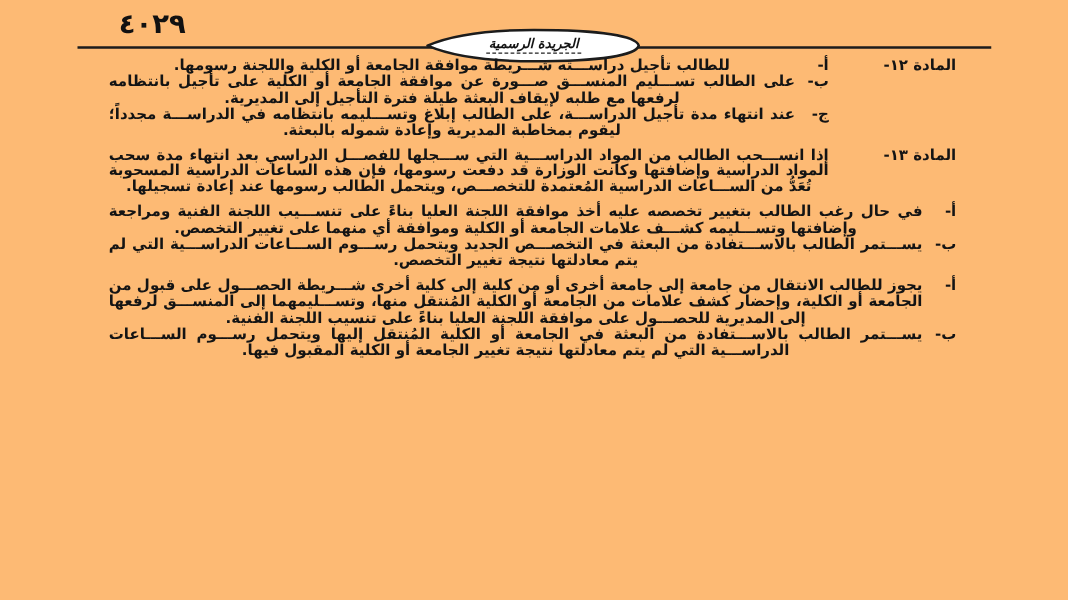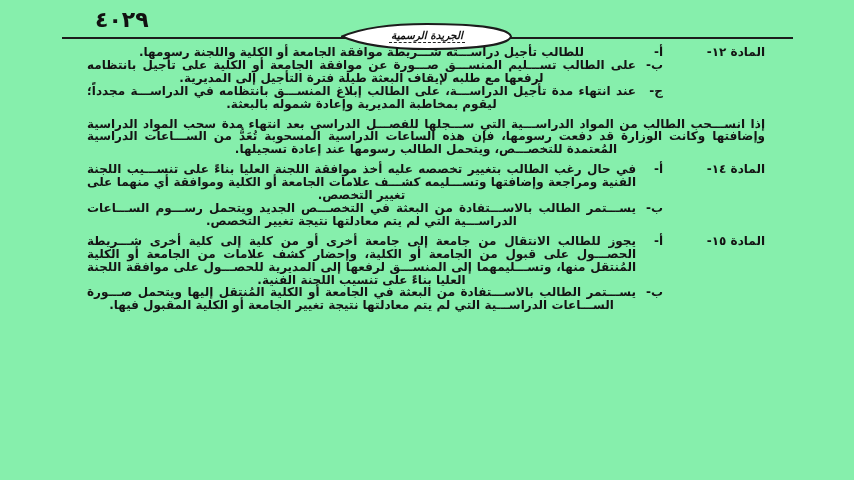--- a/index.html
+++ b/index.html
@@ -1,20 +1,20 @@
 <!DOCTYPE html>
 <html lang="ar" dir="rtl"><head>
 <meta charset="utf-8">
 <style>
   html,body{margin:0;padding:0;background:#e8e8e8;}
   .page{
     position:relative;
     width:854px;height:480px;
     margin:0 auto;
-    background:#86efac;
+    background:#fdba74;
     font-family:"DejaVu Sans",sans-serif;
     color:#141414;
     direction:rtl;
     overflow:hidden;
   }
   
   .page-number{
     position:absolute;top:7px;left:95px;
     direction:ltr;
     font-size:22px;font-weight:700;
@@ -89,56 +89,55 @@
         <div class="clause">
           <span class="clause-marker">أ-</span>
           <p class="clause-text">للطالب تأجيل دراســـته شـــريطة موافقة الجامعة أو الكلية واللجنة رسومها.</p>
         </div>
         <div class="clause">
           <span class="clause-marker">ب-</span>
           <p class="clause-text">على الطالب تســـليم المنســـق صـــورة عن موافقة الجامعة أو الكلية على تأجيل بانتظامه لرفعها مع طلبه لإيقاف البعثة طيلة فترة التأجيل إلى المديرية.</p>
         </div>
         <div class="clause">
           <span class="clause-marker">ج-</span>
-          <p class="clause-text">عند انتهاء مدة تأجيل الدراســـة، على الطالب إبلاغ المنســـق بانتظامه في الدراســـة مجدداً؛ ليقوم بمخاطبة المديرية وإعادة شموله بالبعثة.</p>
+          <p class="clause-text">عند انتهاء مدة تأجيل الدراســـة، على الطالب إبلاغ وتســـليمه بانتظامه في الدراســـة مجدداً؛ ليقوم بمخاطبة المديرية وإعادة شموله بالبعثة.</p>
         </div>
       </div>
     </section>
 
     <section class="article">
+      <div class="article-label">المادة ١٣-</div>
       <div class="article-clauses">
         <div class="clause">
           <span class="clause-marker"></span>
           <p class="clause-text">إذا انســـحب الطالب من المواد الدراســـية التي ســـجلها للفصـــل الدراسي بعد انتهاء مدة سحب المواد الدراسية وإضافتها وكانت الوزارة قد دفعت رسومها، فإن هذه الساعات الدراسية المسحوبة تُعَدُّ من الســـاعات الدراسية المُعتمدة للتخصـــص، ويتحمل الطالب رسومها عند إعادة تسجيلها.</p>
         </div>
       </div>
     </section>
 
     <section class="article">
-      <div class="article-label">المادة ١٤-</div>
       <div class="article-clauses">
         <div class="clause">
           <span class="clause-marker">أ-</span>
           <p class="clause-text">في حال رغب الطالب بتغيير تخصصه عليه أخذ موافقة اللجنة العليا بناءً على تنســـيب اللجنة الفنية ومراجعة وإضافتها وتســـليمه كشـــف علامات الجامعة أو الكلية وموافقة أي منهما على تغيير التخصص.</p>
         </div>
         <div class="clause">
           <span class="clause-marker">ب-</span>
           <p class="clause-text">يســـتمر الطالب بالاســـتفادة من البعثة في التخصـــص الجديد ويتحمل رســـوم الســـاعات الدراســـية التي لم يتم معادلتها نتيجة تغيير التخصص.</p>
         </div>
       </div>
     </section>
 
     <section class="article">
-      <div class="article-label">المادة ١٥-</div>
       <div class="article-clauses">
         <div class="clause">
           <span class="clause-marker">أ-</span>
           <p class="clause-text">يجوز للطالب الانتقال من جامعة إلى جامعة أخرى أو من كلية إلى كلية أخرى شـــريطة الحصـــول على قبول من الجامعة أو الكلية، وإحضار كشف علامات من الجامعة أو الكلية المُنتقل منها، وتســـليمهما إلى المنســـق لرفعها إلى المديرية للحصـــول على موافقة اللجنة العليا بناءً على تنسيب اللجنة الفنية.</p>
         </div>
         <div class="clause">
           <span class="clause-marker">ب-</span>
-          <p class="clause-text">يســـتمر الطالب بالاســـتفادة من البعثة في الجامعة أو الكلية المُنتقل إليها ويتحمل صـــورة الســـاعات الدراســـية التي لم يتم معادلتها نتيجة تغيير الجامعة أو الكلية المقبول فيها.</p>
+          <p class="clause-text">يســـتمر الطالب بالاســـتفادة من البعثة في الجامعة أو الكلية المُنتقل إليها ويتحمل رســـوم الســـاعات الدراســـية التي لم يتم معادلتها نتيجة تغيير الجامعة أو الكلية المقبول فيها.</p>
         </div>
       </div>
     </section>
 
   </main>
 </div>
 
 </body></html>

